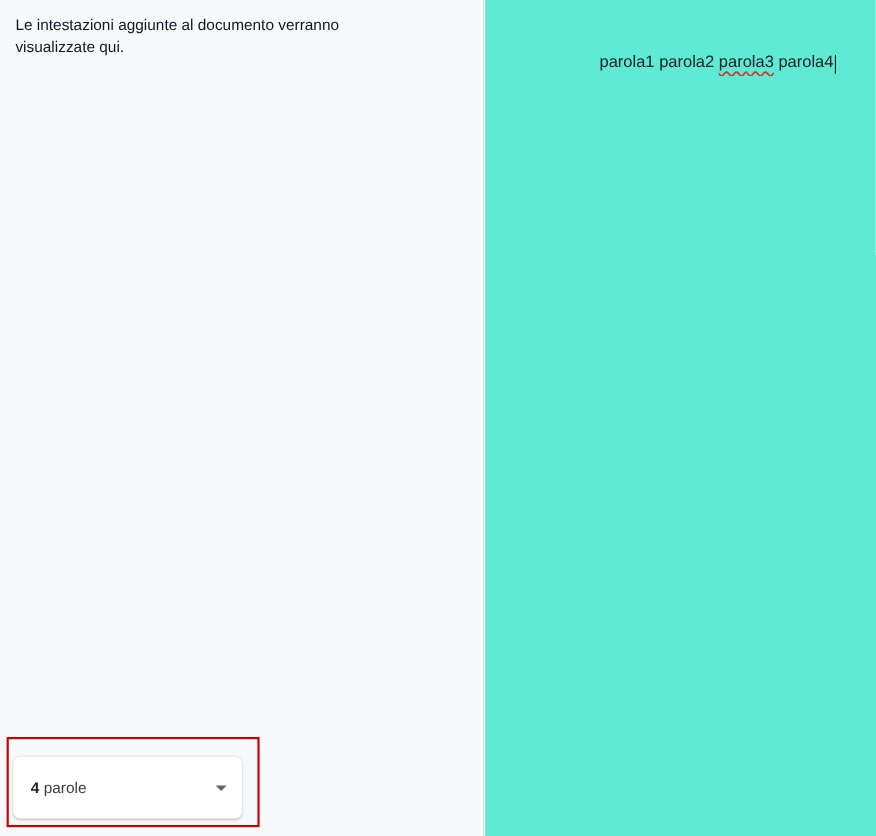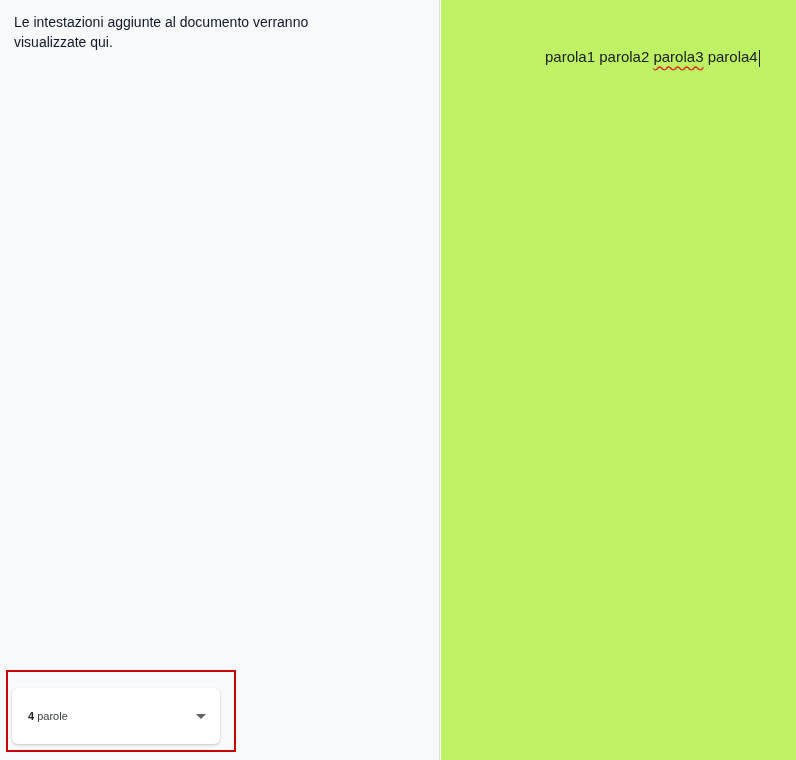--- a/index.html
+++ b/index.html
@@ -26,21 +26,21 @@
       line-height: 1.45;
       color: #0f172a;
       max-width: 330px;
     }
     .document-area {
       position: absolute;
       left: 441px;
       top: 0;
       right: 0;
       bottom: 0;
-      background: #bef264;
+      background: #5eead4;
     }
     .doc-content {
       position: absolute;
       top: 48px;
       left: 104px;
       font-size: 15px;
       color: #202124;
       white-space: nowrap;
       font-family: Arial, sans-serif;
     }
@@ -82,21 +82,21 @@
       border-radius: 6px;
       box-shadow: 0 1px 3px rgba(0,0,0,0.15), 0 1px 2px rgba(0,0,0,0.08);
       display: flex;
       align-items: center;
       justify-content: space-between;
       padding: 0 14px 0 16px;
       cursor: pointer;
       z-index: 2;
     }
     .wordcount-text {
-      font-size: 11px;
+      font-size: 14px;
       color: #3c4043;
     }
     .wordcount-text .count {
       font-weight: 700;
       color: #202124;
     }
     .chevron {
       width: 0;
       height: 0;
       border-left: 5px solid transparent;

